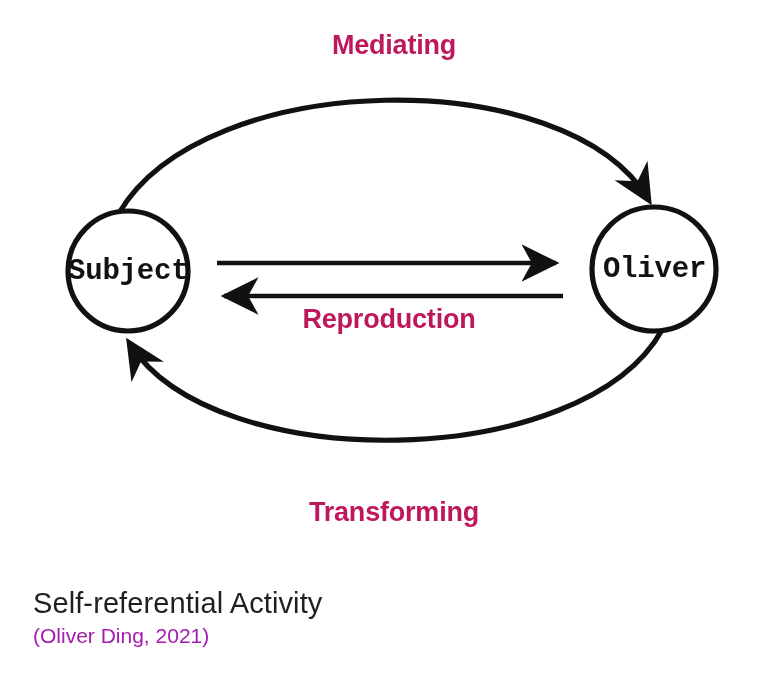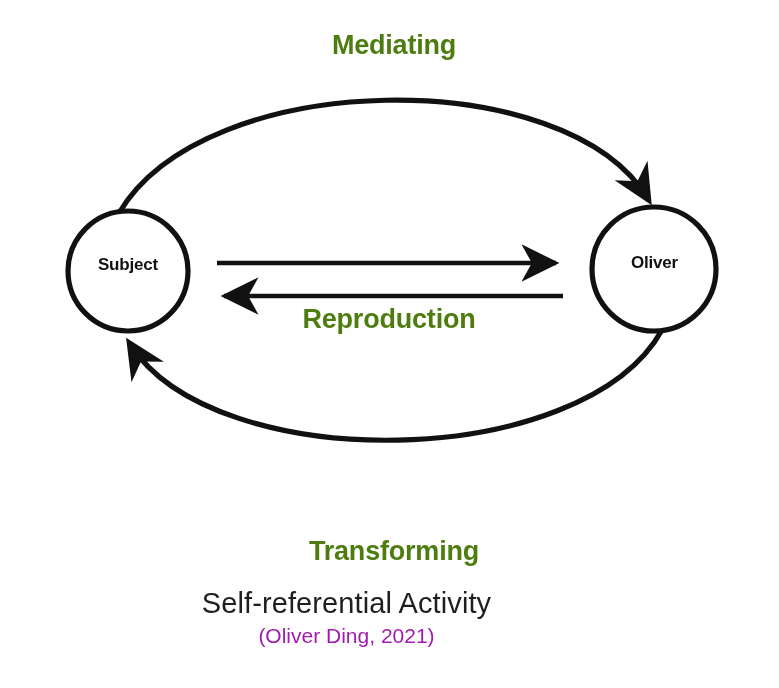--- a/index.html
+++ b/index.html
@@ -24,41 +24,42 @@
   #diagram-svg {
     position: absolute;
     left: 0;
     top: 0;
     width: 779px;
     height: 688px;
   }
   .node-label {
     position: absolute;
     font-weight: bold;
-    font-size: 17px;
+    font-size: 29px;
     color: #121212;
     text-align: center;
     white-space: nowrap;
     letter-spacing: -0.2px;
+    font-family: Liberation Mono, monospace;
   }
   #label-subject {
     left: 68px;
     top: 255px;
     width: 120px;
   }
   #label-object {
     left: 593px;
     top: 253px;
     width: 123px;
   }
   .edge-label {
     position: absolute;
     font-weight: bold;
     font-size: 27px;
-    color: #4d7c0f;
+    color: #be185d;
     text-align: center;
     white-space: nowrap;
     letter-spacing: -0.2px;
   }
   #label-mediating {
     left: 189px;
     top: 30px;
     width: 410px;
   }
   #label-objective {
@@ -68,28 +69,27 @@
   }
   #label-reproduction {
     left: 189px;
     top: 304px;
     width: 400px;
   }
   #label-transforming {
     left: 189px;
     top: 497px;
     width: 410px;
-    margin-top: 39px;
   }
   #caption-block {
     position: absolute;
     left: 0;
     top: 585px;
     width: 693px;
-    text-align: center;
+    padding-left: 33px;
   }
   #caption-title {
     font-size: 29px;
     font-weight: normal;
     color: #1f1f1f;
     line-height: 36px;
     letter-spacing: 0.1px;
   }
   #caption-credit {
     font-size: 21px;

